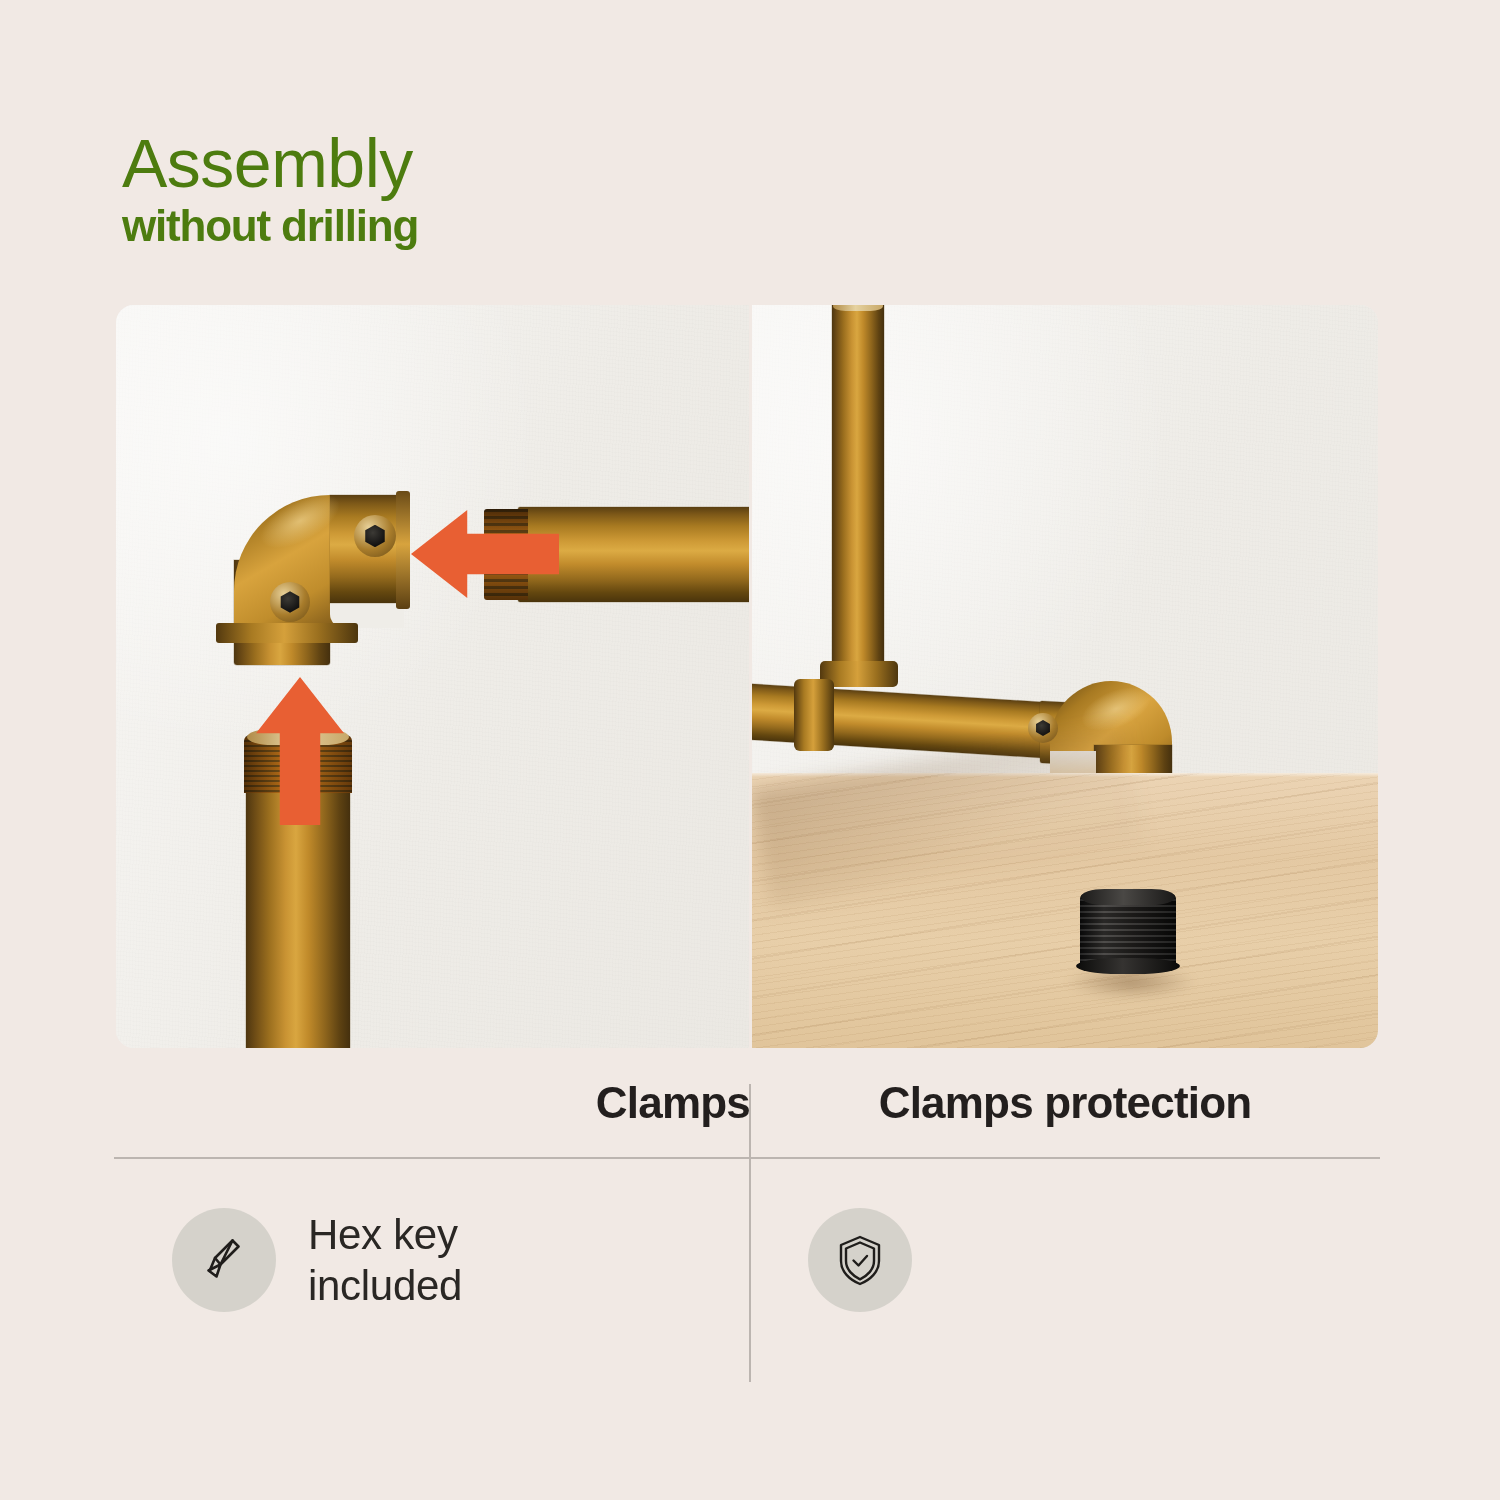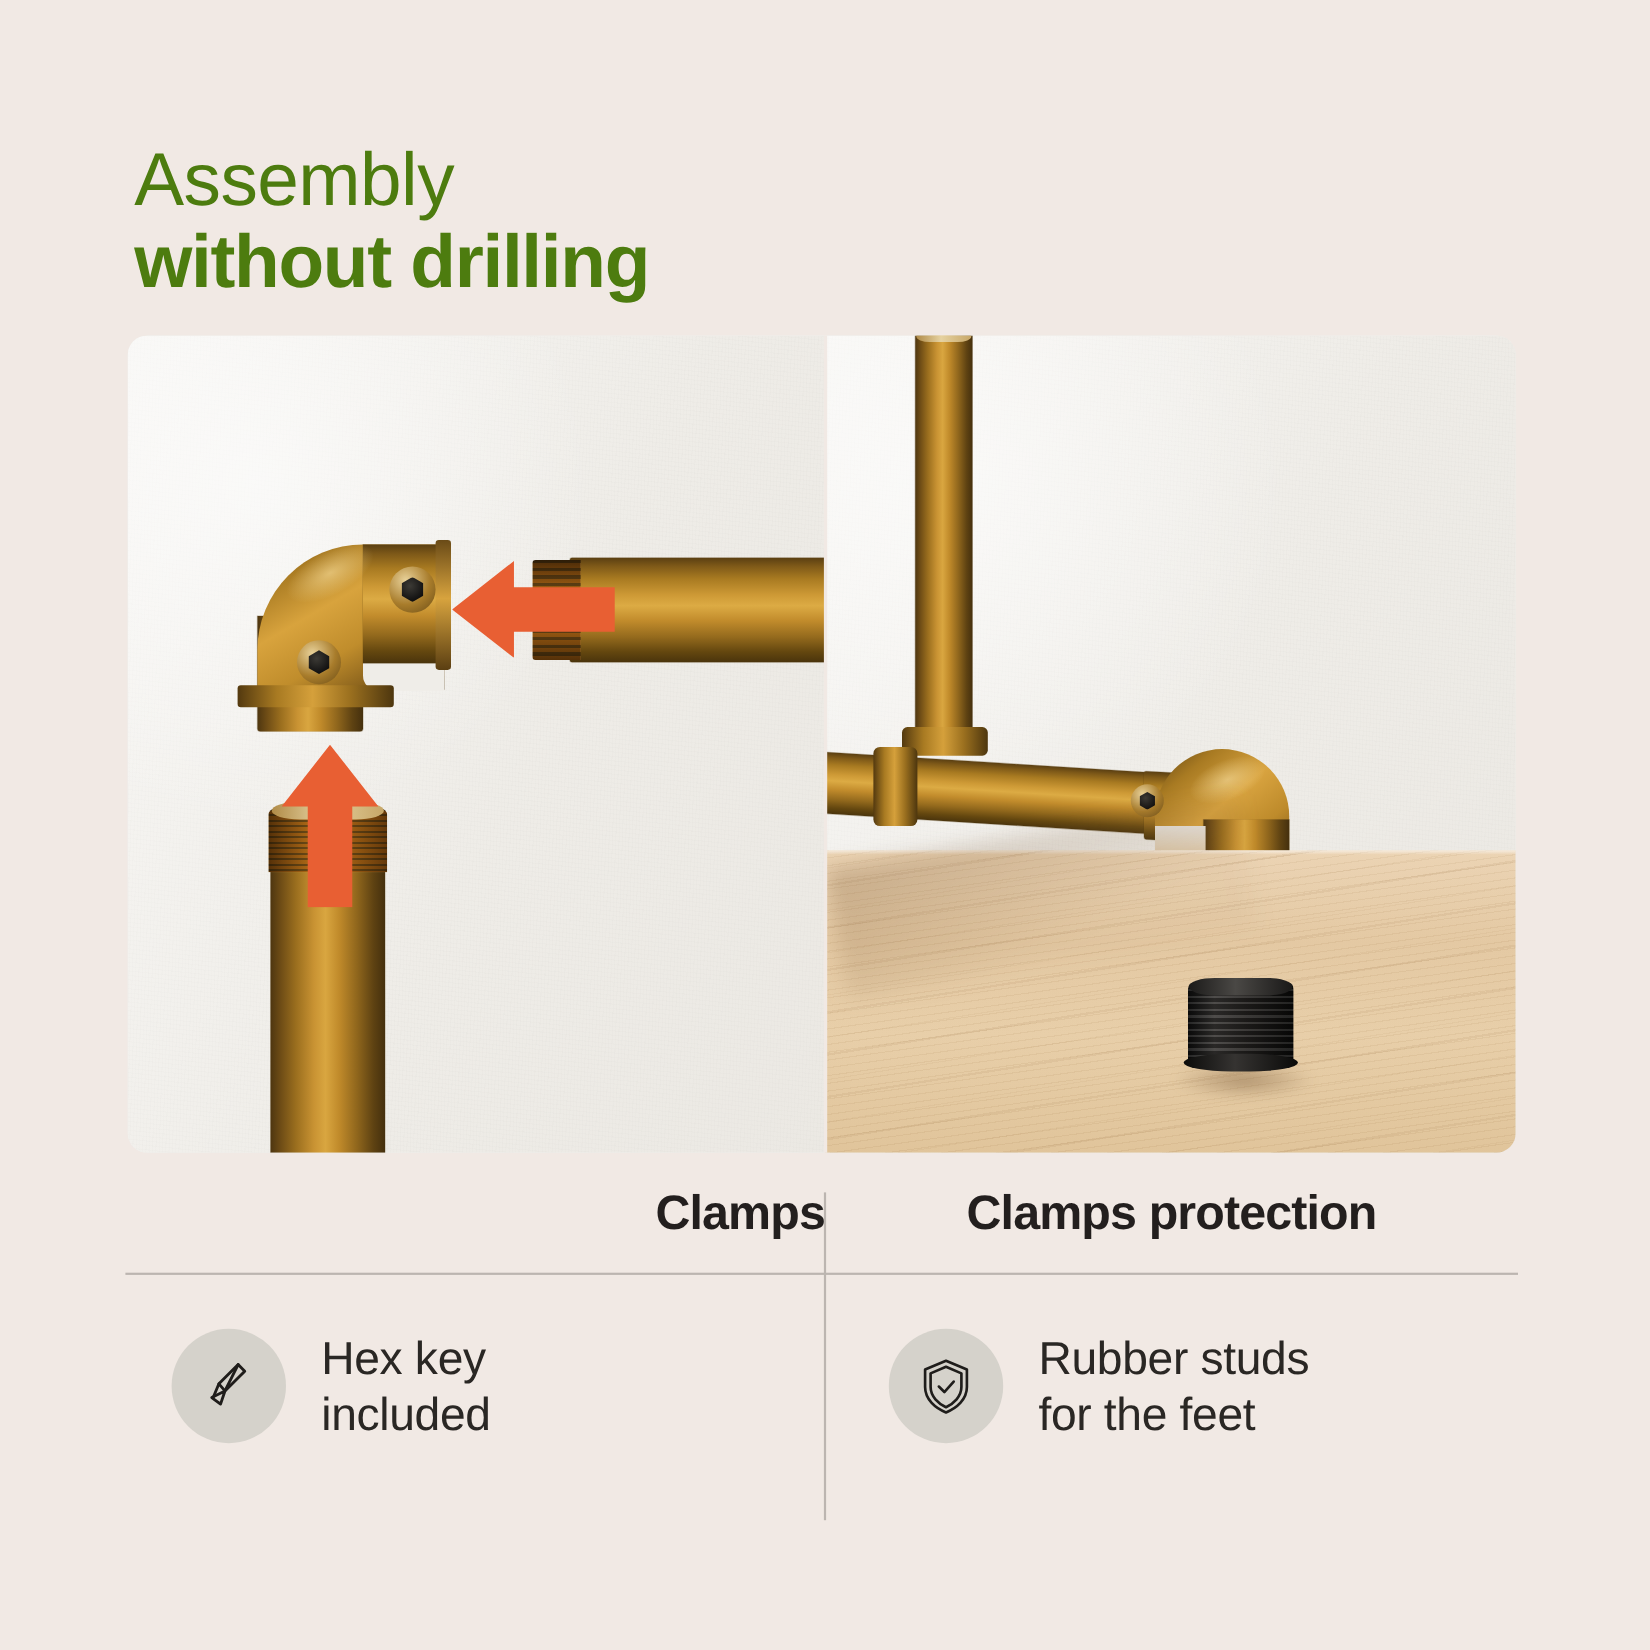--- a/index.html
+++ b/index.html
@@ -23,21 +23,21 @@
     line-height: 1.04;
     color: #4d7c0f;
   }
   .headline .line1 {
     font-size: 68px;
     font-weight: 300;
     letter-spacing: -0.5px;
     display: block;
   }
   .headline .line2 {
-    font-size: 68px;
+    font-size: 44px;
     font-weight: 700;
     letter-spacing: -1.2px;
     display: block;
     margin-top: 4px;
   }
 
   
   .photo-panel {
     position: absolute;
     left: 116px;
@@ -243,21 +243,21 @@
     background: #BCB5B0;
   }
 
   
   .feature {
     position: absolute;
     display: flex;
     align-items: center;
     gap: 32px;
   }
-  .feature-left  { left: 156px; top: 1208px; }
+  .feature-left  { left: 172px; top: 1208px; }
   .feature-right { left: 808px; top: 1208px; }
 
   .feature-icon {
     width: 104px;
     height: 104px;
     min-width: 104px;
     border-radius: 50%;
     background: #D5D2CB;
     display: flex;
     align-items: center;
@@ -410,15 +410,13 @@
 <div class="feature feature-right">
   <div class="feature-icon">
     <svg width="60" height="60" viewBox="0 0 60 60" aria-hidden="true">
       <g fill="none" stroke="#1F1D1B" stroke-width="2.4" stroke-linejoin="round" stroke-linecap="round">
         <path d="M30 7 L49 15 V31 C49 42 40 50 30 54 C20 50 11 42 11 31 V15 Z"></path>
         <path d="M30 12.5 L44 18.5 V31 C44 39.5 37 46 30 49.3 C23 46 16 39.5 16 31 V18.5 Z"></path>
         <path d="M23.5 30.5 L28.5 35.5 L37 26"></path>
       </g>
     </svg>
   </div>
-  <div class="feature-text">Rubber studs
-for the feet</div>
 </div>
 
 </body></html>

